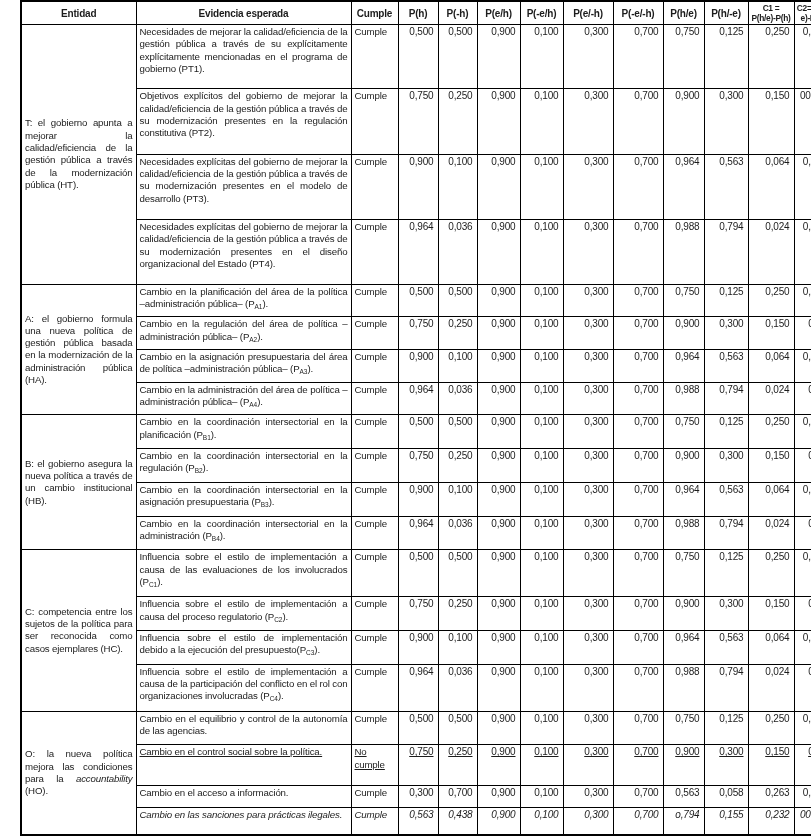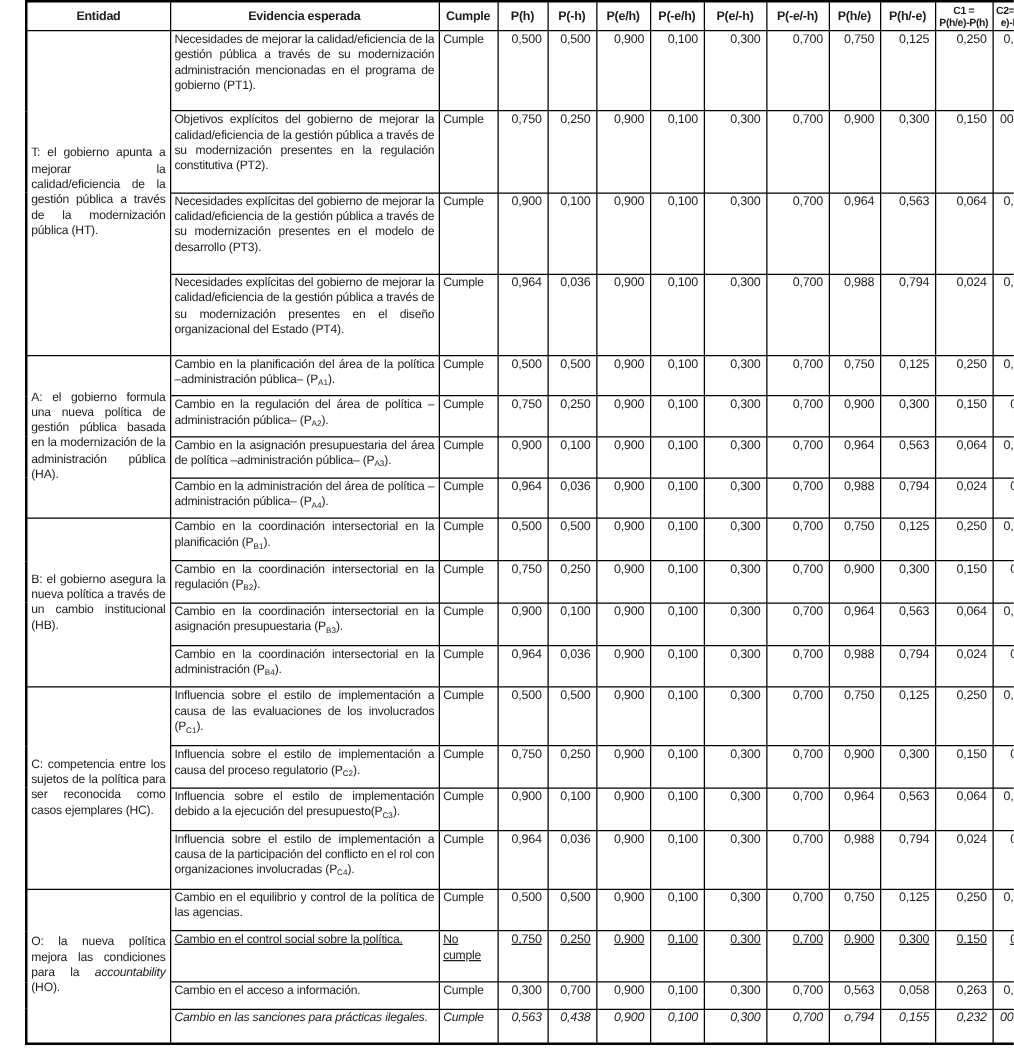--- a/index.html
+++ b/index.html
@@ -110,21 +110,21 @@
         <th>P(h/-e)</th>
         <th class="wrap">C1 =
 P(h/e)-P(h)</th>
         <th class="wrap">C2=P(h/-
 e)-P(h)</th>
       </tr>
     </thead>
     <tbody id="table-body">
         <tr style="height: 63px;">
           <td class="entity" rowspan="4">T: el gobierno apunta a mejorar la calidad/eficiencia de la gestión pública a través de la modernización pública (HT).</td>
-          <td class="evidence">Necesidades de mejorar la calidad/eficiencia de la gestión pública a través de su modernización administración mencionadas en el programa de gobierno (PT1).</td>
+          <td class="evidence">Necesidades de mejorar la calidad/eficiencia de la gestión pública a través de su explícitamente explícitamente mencionadas en el programa de gobierno (PT1).</td>
           <td class="cumple">Cumple</td>
           <td class="num">0,500</td>
           <td class="num">0,500</td>
           <td class="num">0,900</td>
           <td class="num">0,100</td>
           <td class="num">0,300</td>
           <td class="num">0,700</td>
           <td class="num">0,750</td>
           <td class="num">0,125</td>
           <td class="num">0,250</td>
@@ -338,21 +338,21 @@
           <td class="num">0,100</td>
           <td class="num">0,300</td>
           <td class="num">0,700</td>
           <td class="num">0,988</td>
           <td class="num">0,794</td>
           <td class="num">0,024</td>
           <td class="num">0,17</td>
         </tr>
         <tr style="height: 33px;">
           <td class="entity" rowspan="4">O: la nueva política mejora las condiciones para la <i>accountability</i> (HO).</td>
-          <td class="evidence">Cambio en el equilibrio y control de la política de las agencias.</td>
+          <td class="evidence">Cambio en el equilibrio y control de la autonomía de las agencias.</td>
           <td class="cumple">Cumple</td>
           <td class="num">0,500</td>
           <td class="num">0,500</td>
           <td class="num">0,900</td>
           <td class="num">0,100</td>
           <td class="num">0,300</td>
           <td class="num">0,700</td>
           <td class="num">0,750</td>
           <td class="num">0,125</td>
           <td class="num">0,250</td>

